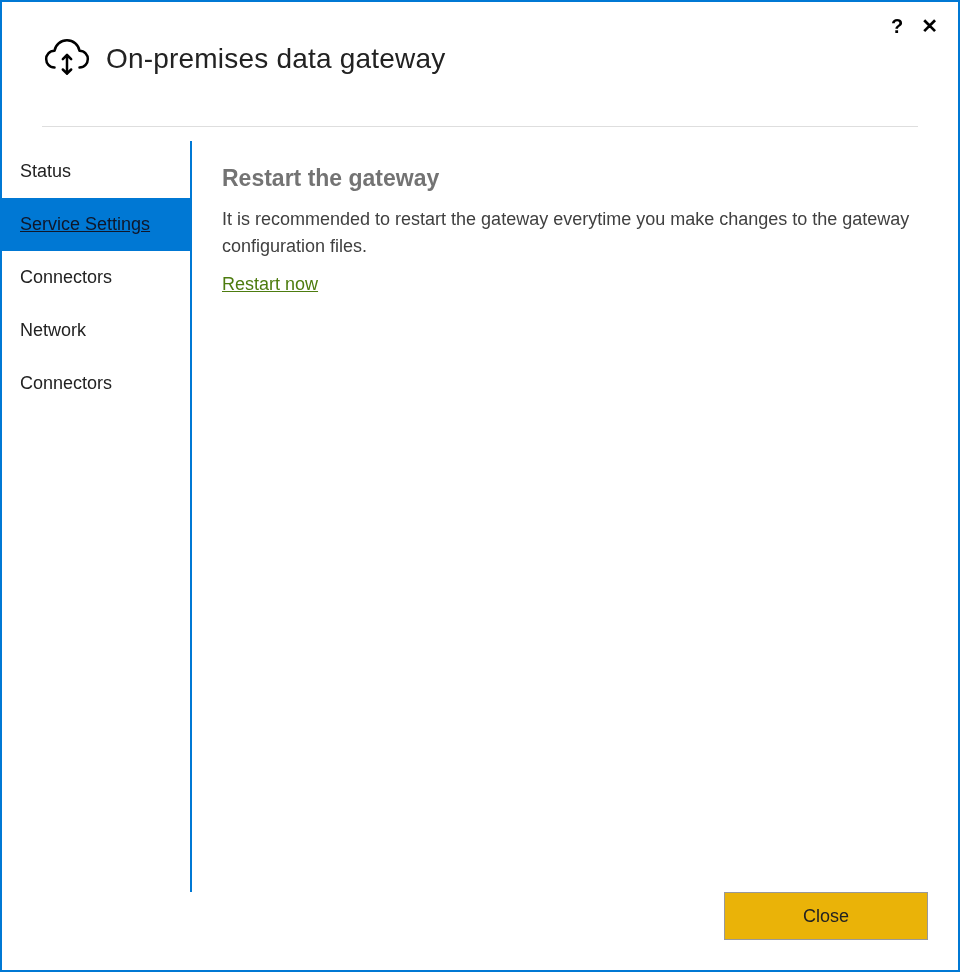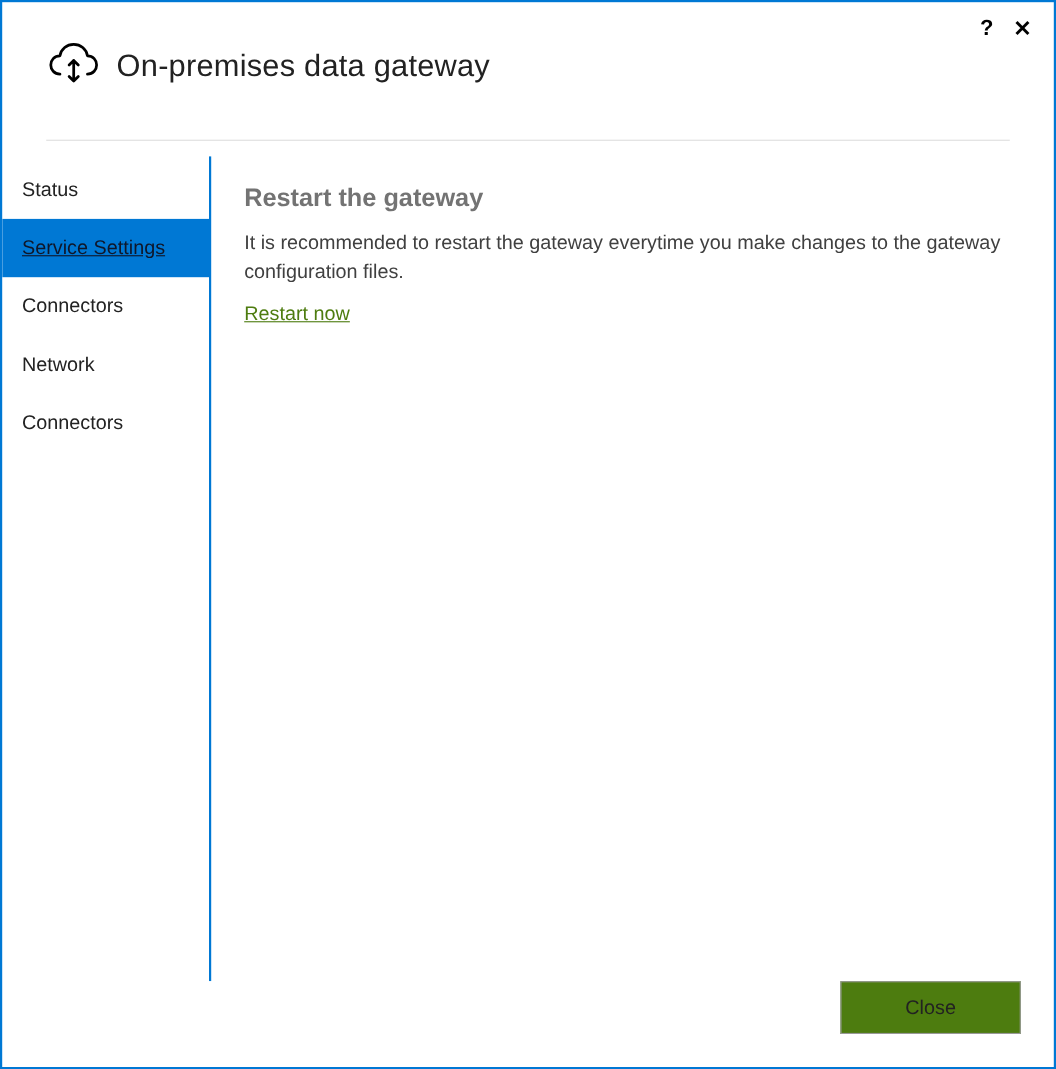--- a/index.html
+++ b/index.html
@@ -108,23 +108,23 @@
       text-decoration: underline;
       font-size: 18px;
       cursor: pointer;
     }
     .footer {
       display: flex;
       justify-content: flex-end;
       padding: 0 30px 30px 0;
     }
     .close-button {
-      width: 164px;
+      width: 204px;
       height: 48px;
-      background: #4d7c0f;
+      background: #eab308;
       border: 1px solid #999999;
       font-size: 18px;
       color: #222;
       cursor: pointer;
       font-family: inherit;
     }
   </style>
 </head>
 <body>
 

